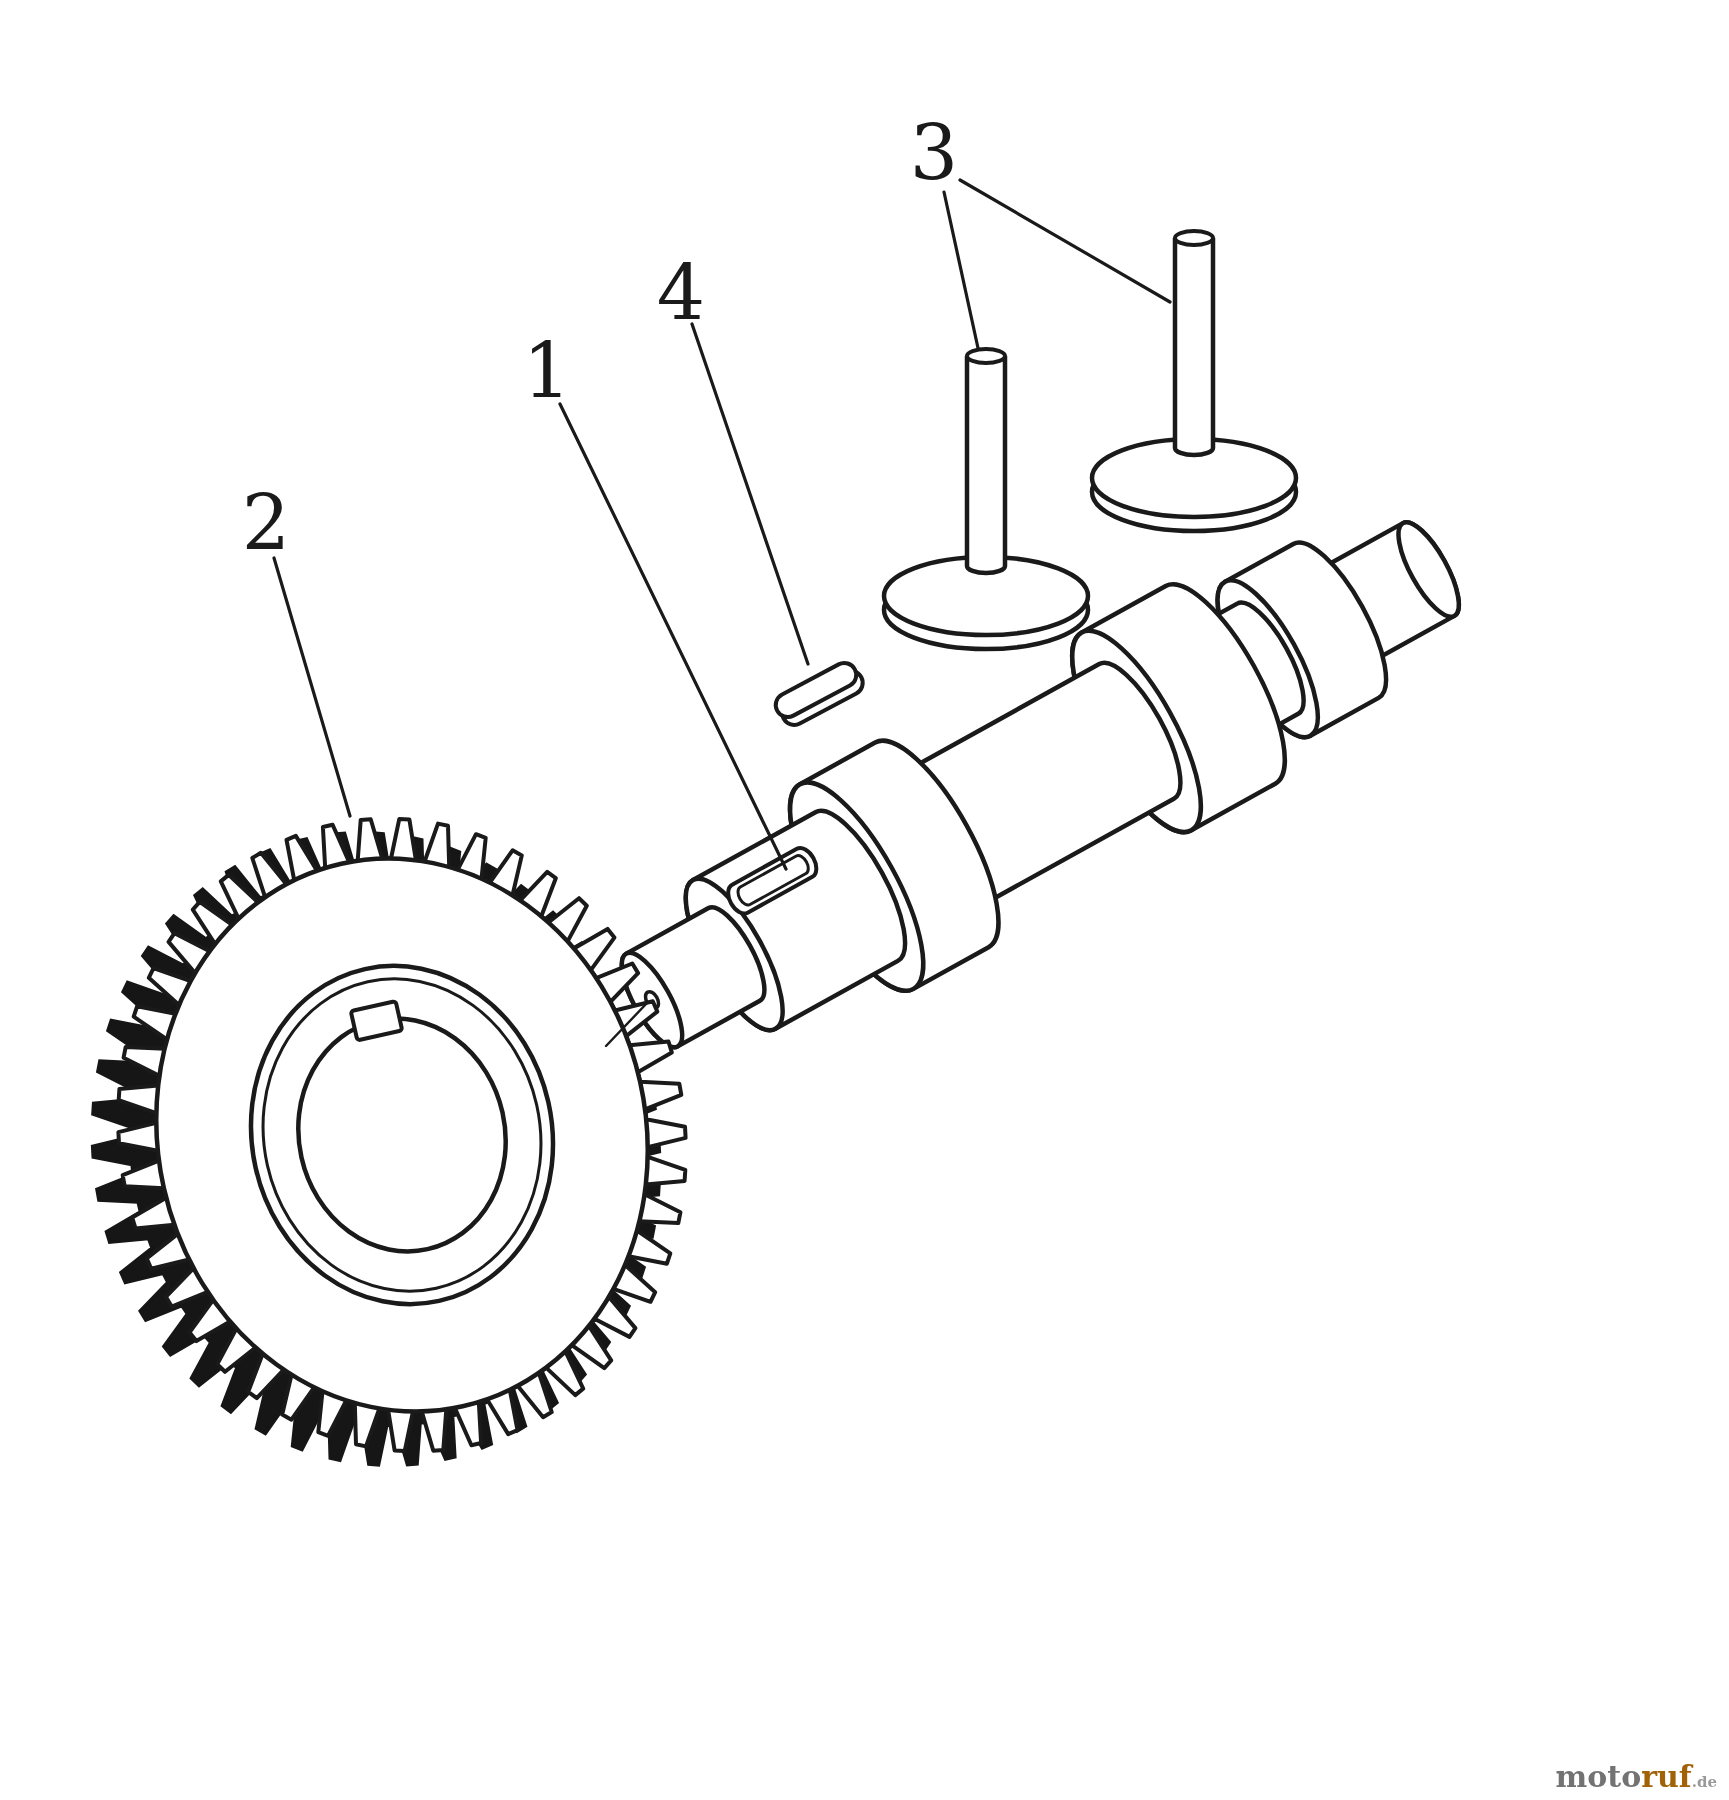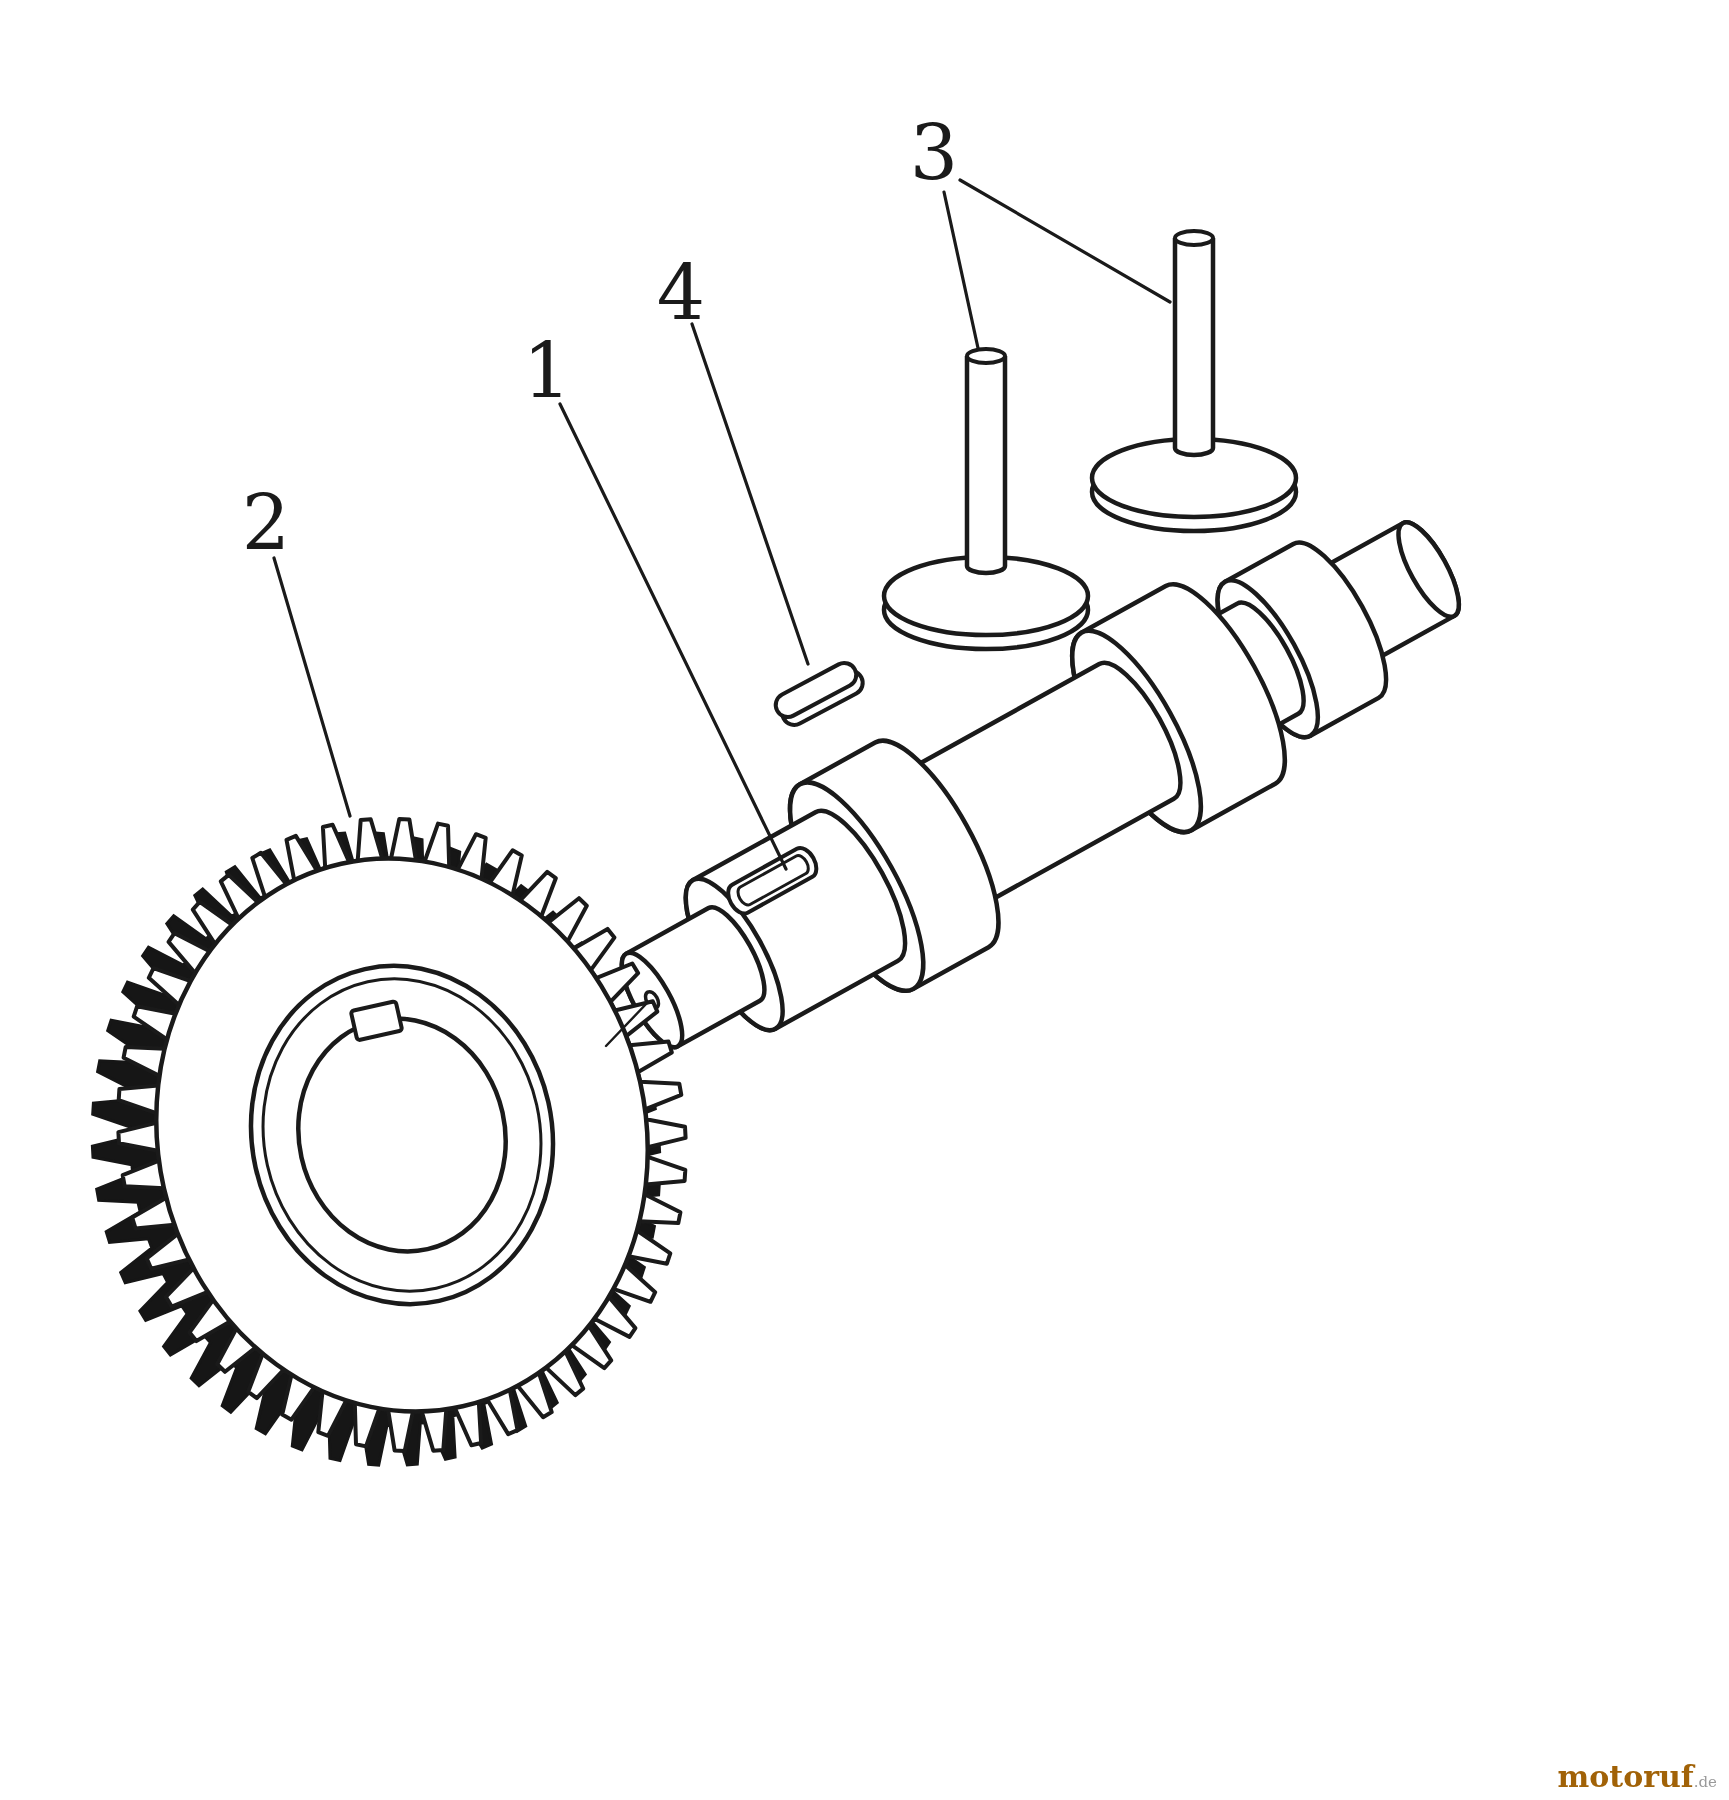--- a/index.html
+++ b/index.html
@@ -20,21 +20,21 @@
     dominant-baseline:central;
   }
   .leader{ stroke:var(--line); stroke-width:3.2; fill:none; stroke-linecap:round; }
   .thin{ stroke-width:2.4; }
   .watermark{
     position:absolute; right:12px; bottom:8px;
     font-family:"DejaVu Serif","Liberation Serif",serif;
     font-weight:bold; font-size:30px; line-height:1;
     user-select:none;
   }
-  .watermark .tld{ font-size:15px; font-weight:normal; }
+  .watermark .tld{ font-size:15px; font-weight:bold; }
 </style>
 </head>
 <body>
 
 <div class="page">
 
   <svg class="diagram" viewBox="0 0 1729 1800">
 
     <g transform="translate(652,1000) rotate(-29)">
         <path d="M 782,-53 L 888,-53 A 18.0 53 0 0 1 888,53 L 782,53 A 18.0 53 0 0 1 782,-53 Z" fill="#fff" stroke="var(--line)" stroke-width="4.5"></path>
@@ -98,16 +98,16 @@
 
     <g class="callouts">
       <text x="547" y="370">1</text>
       <text x="266" y="522">2</text>
       <text x="934" y="152">3</text>
       <text x="681" y="292">4</text>
     </g>
   </svg>
 
   <div class="watermark">
-    <span style="color: #a16207;">moto</span><span style="color: #a16207;">ruf</span><span class="tld" style="color: rgb(154, 154, 154);">.de</span>
+    <span style="color: #737373;">moto</span><span style="color: #a16207;">ruf</span><span class="tld" style="color: rgb(154, 154, 154);">.de</span>
   </div>
 
 </div>
 
 </body></html>

